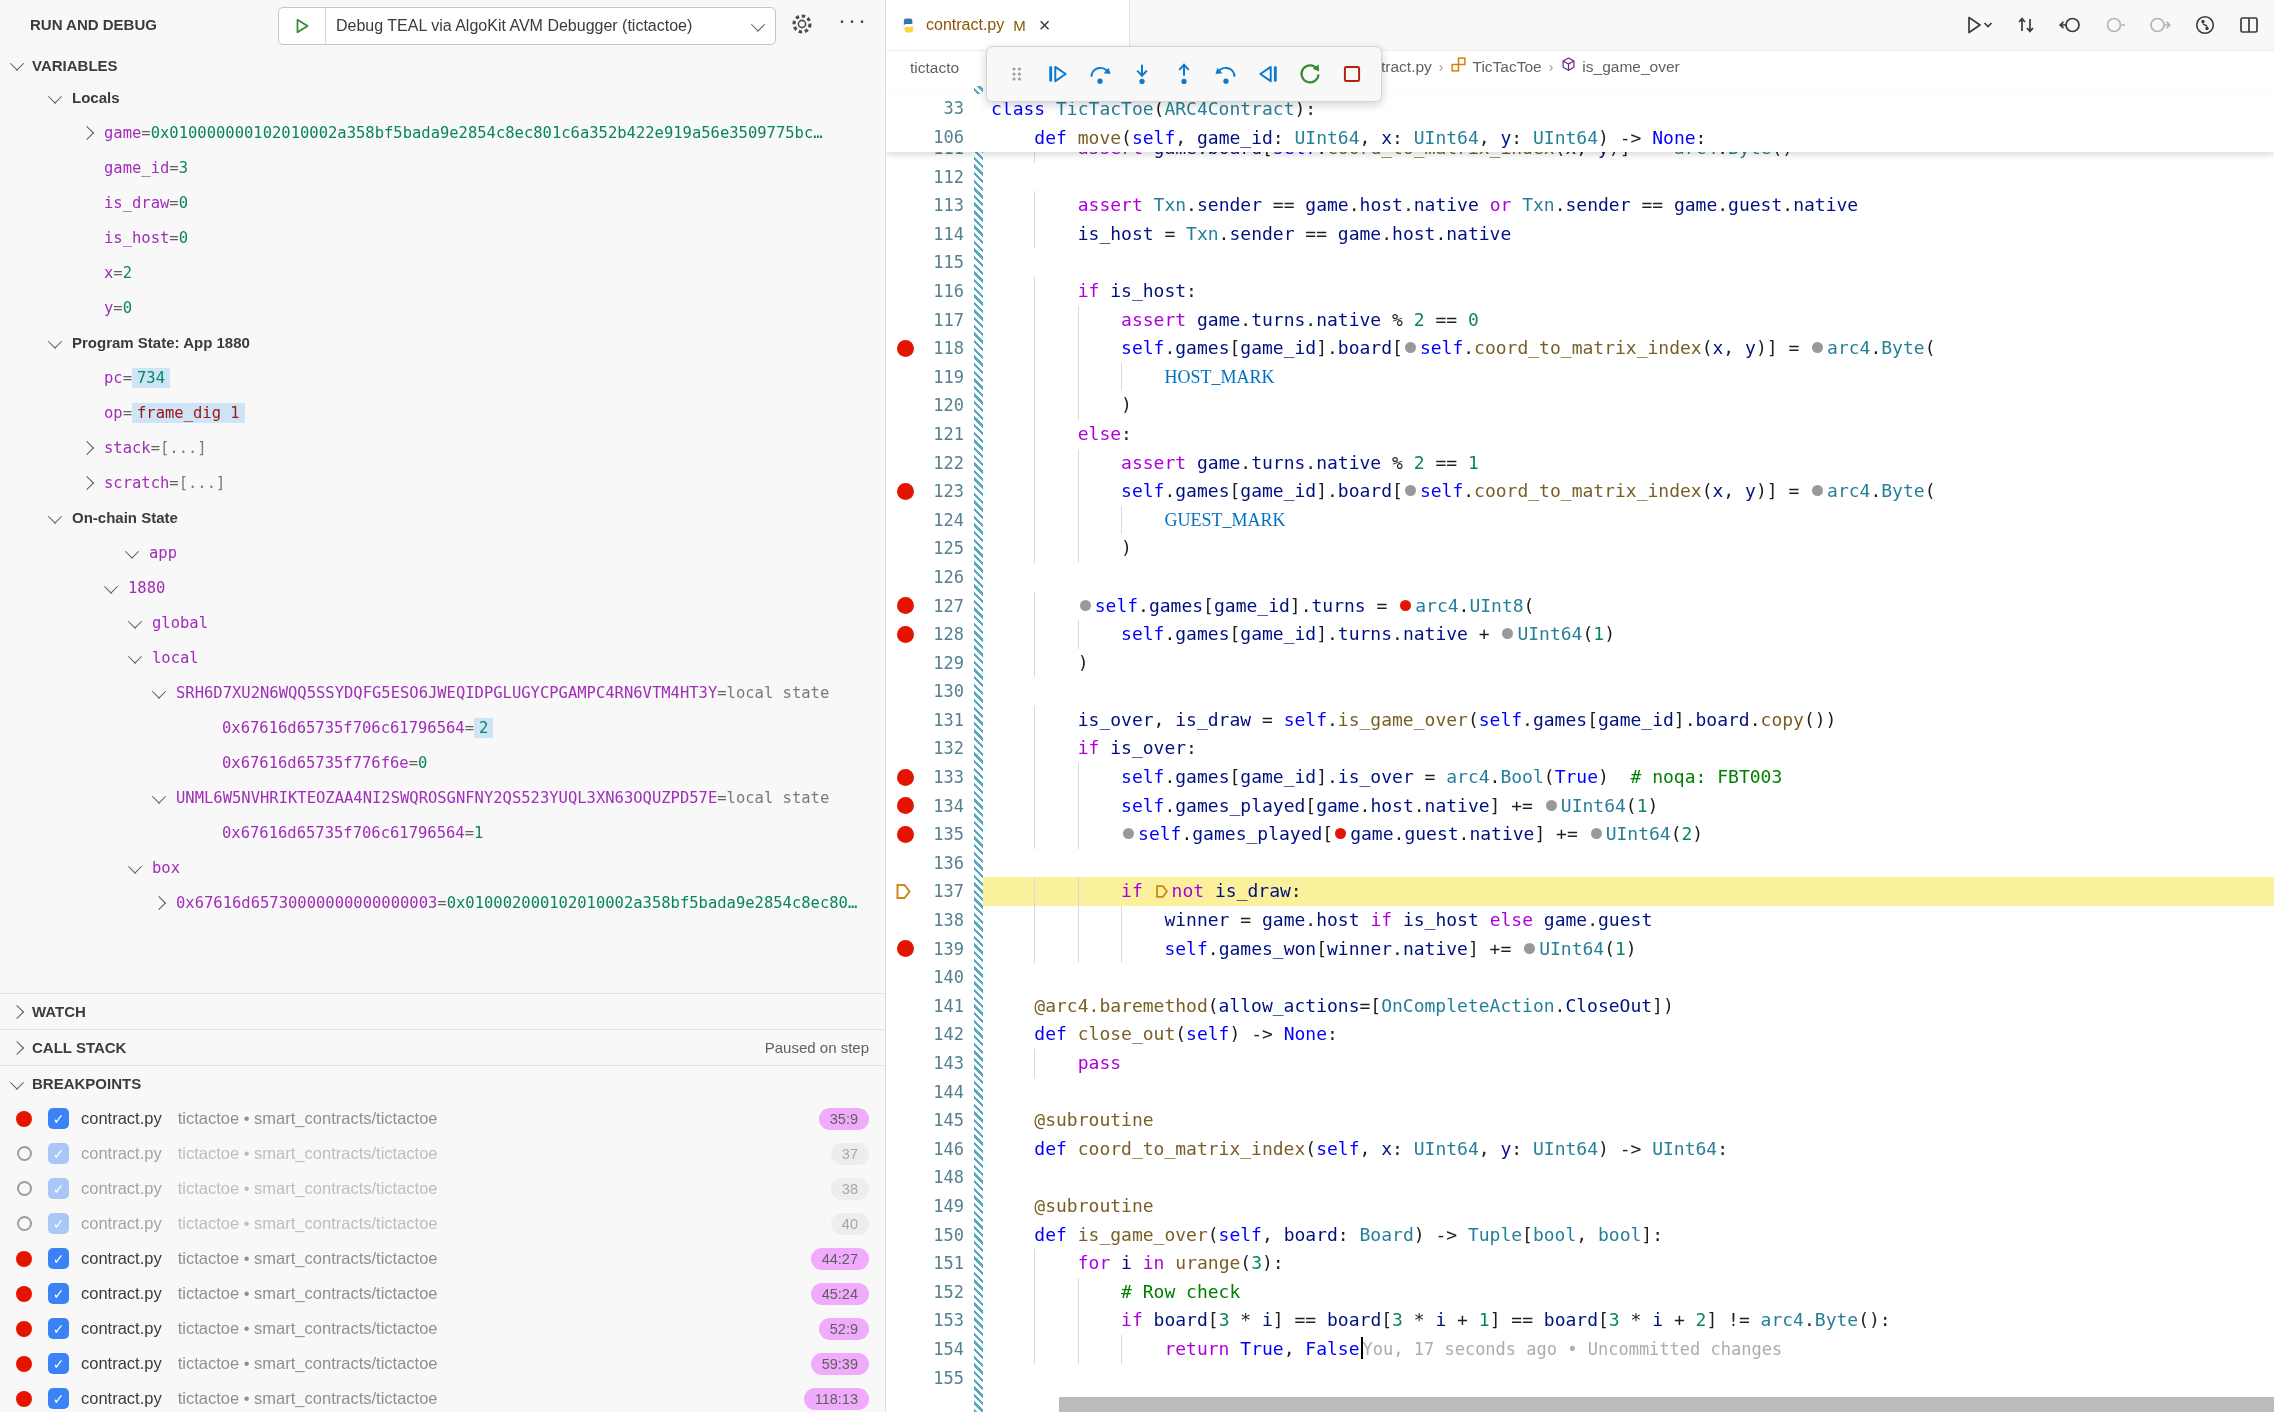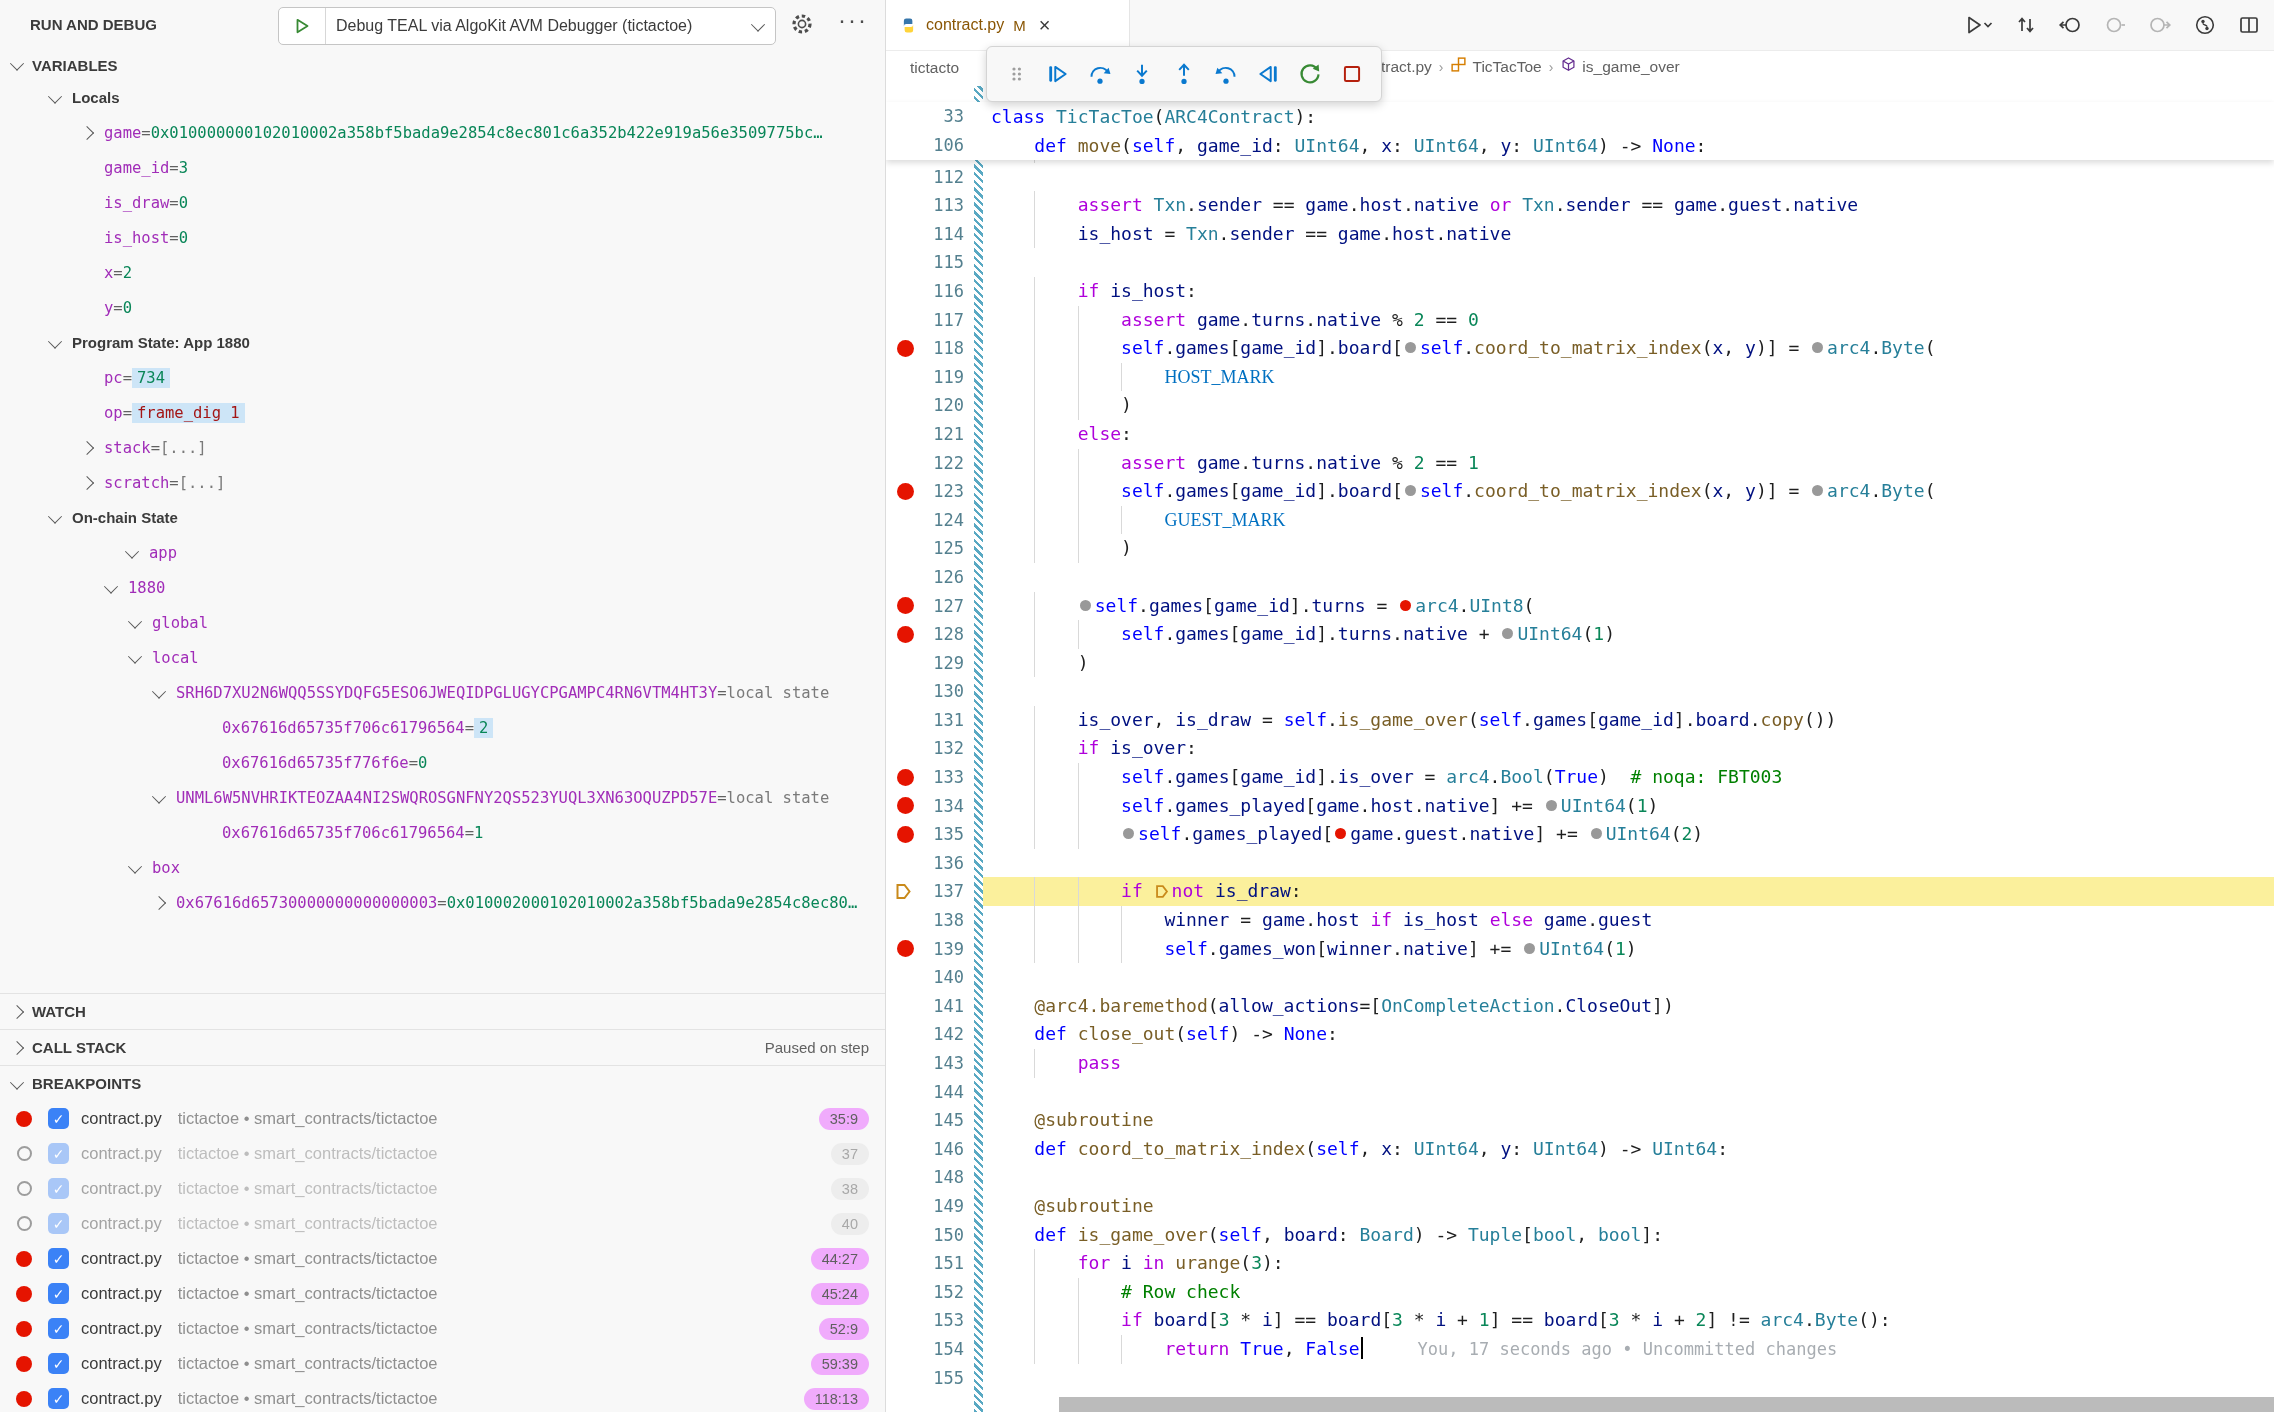--- a/index.html
+++ b/index.html
@@ -80,22 +80,22 @@
   .lt{white-space:pre;z-index:1;color:#1f1f1f;}
   .gdot{width:17px;height:17px;border-radius:50%;background:#e51400;position:absolute;left:11px;top:5.5px;}
   .ig{display:inline-block;white-space:pre;}
   .ig.gl{box-shadow:inset 1px 0 0 #d9d9d9;}
   .tk-b{color:#0000ff;}.tk-p{color:#af00db;}.tk-t{color:#267f99;}.tk-f{color:#795e26;}
   .tk-v{color:#001080;}.tk-n{color:#098658;}.tk-c{color:#008000;}.tk-k{color:#0070c1;font-family:Liberation Serif, serif;}.tk-o{color:#1f1f1f;}
   .idot{display:inline-block;width:11px;height:11px;border-radius:50%;background:#999;
         vertical-align:middle;margin:0 4px 3px 2px;}
   .idot.r{background:#e51400;}
   .cursor{display:inline-block;width:2px;height:22px;background:#000;vertical-align:text-bottom;margin-left:1px;}
-  .blame{color:#a8adb2;padding-left:55px;font-size:17px;}
-  .sticky{position:absolute;top:16px;left:0;right:0;height:58px;background:#fff;z-index:6;
+  .blame{color:#a8adb2;font-size:17px;}
+  .sticky{position:absolute;top:8px;left:0;right:0;height:58px;background:#fff;z-index:6;
           box-shadow:0 3px 6px rgba(0,0,0,.14);}
   .sticky .cl{height:29px;line-height:29px;}
   .dbgbar{position:absolute;top:46px;left:100px;width:370px;height:54px;background:#f8f8f8;
           border:1px solid #d4d4d4;border-radius:6px;box-shadow:0 3px 10px rgba(0,0,0,.18);
           display:flex;align-items:center;justify-content:space-between;padding:0 12px;z-index:20;}
   .dbtn{display:flex;align-items:center;justify-content:center;width:34px;height:40px;}
   .hscroll{position:absolute;left:173px;right:0;bottom:0;height:15px;background:rgba(104,104,104,.45);z-index:8;}
 </style>
 </head>
 <body>

